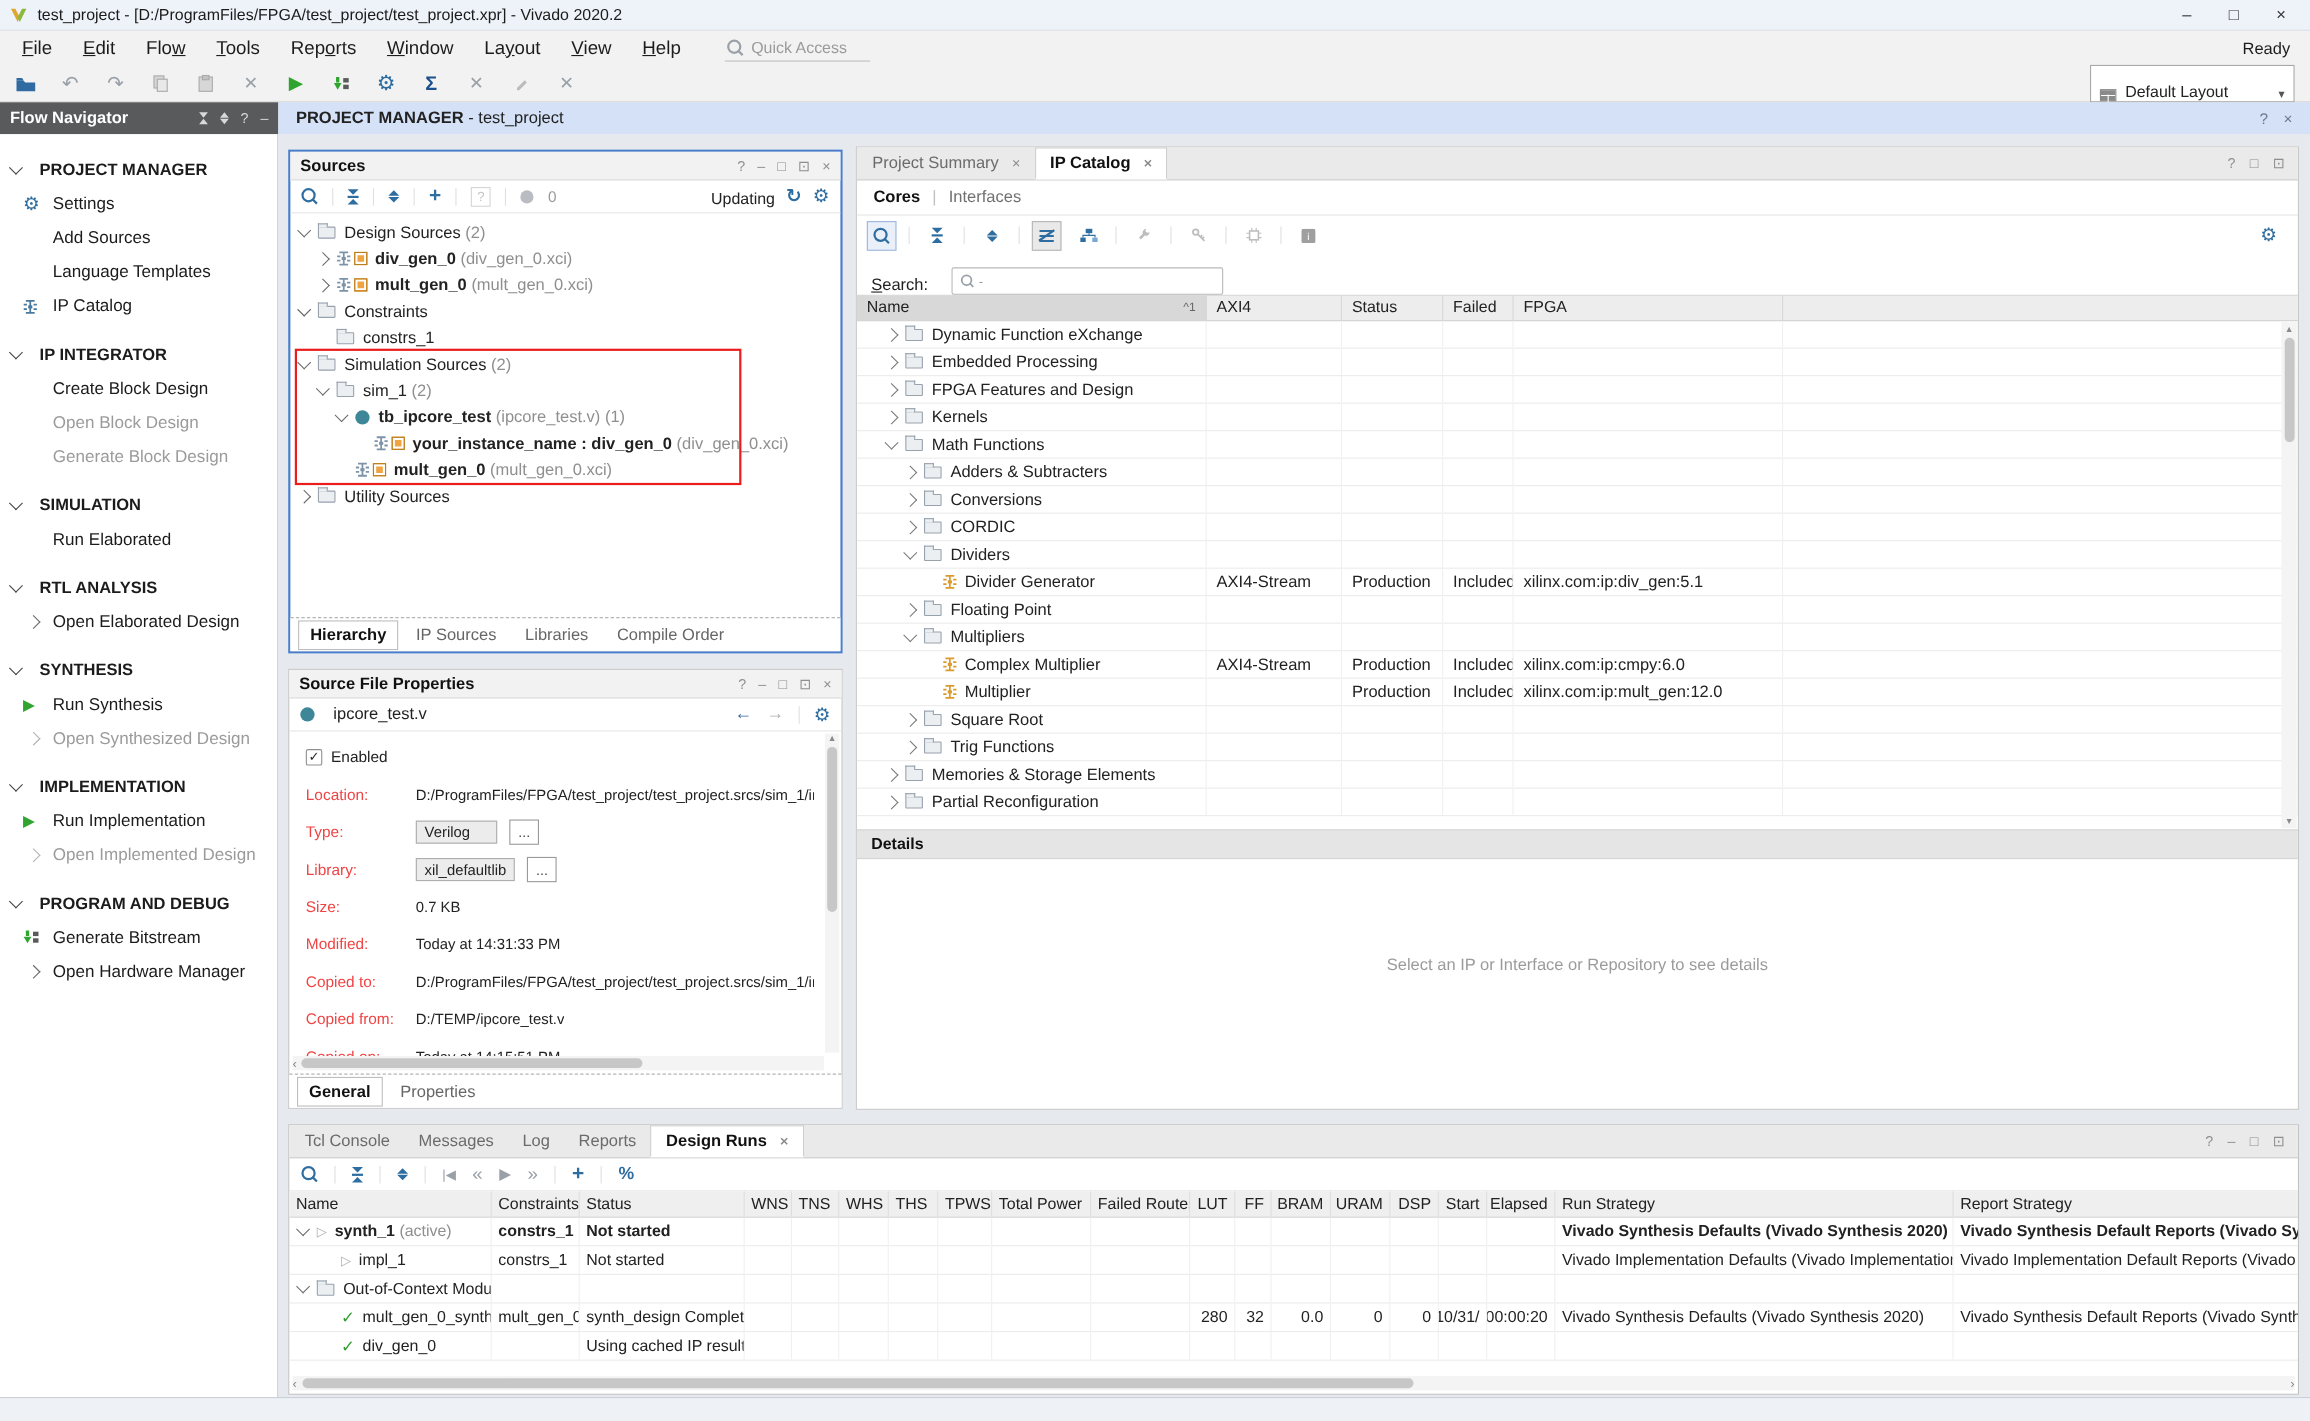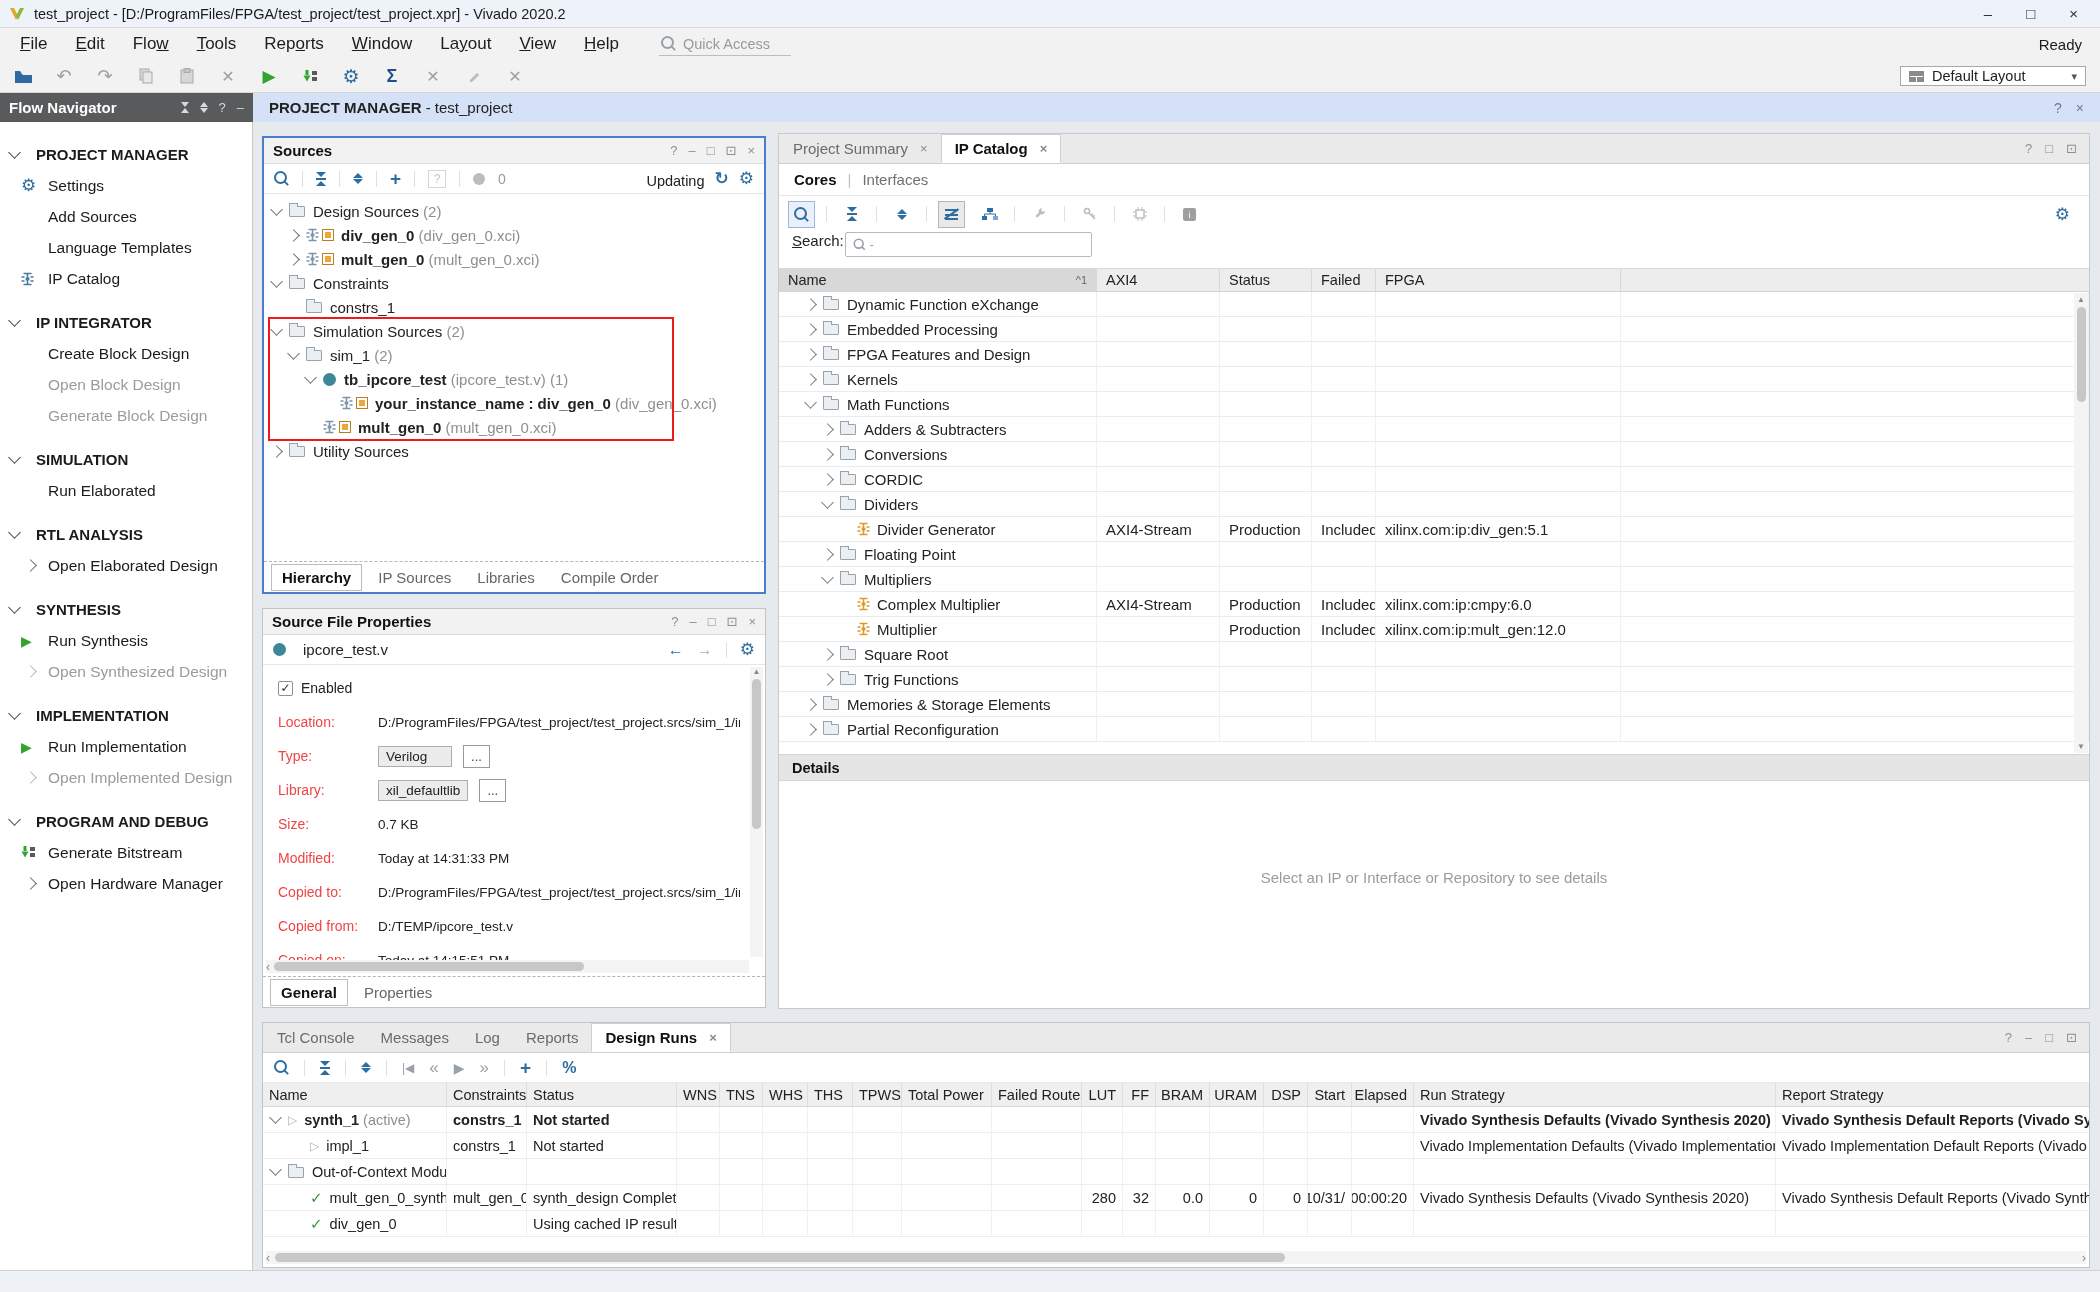--- a/index.html
+++ b/index.html
@@ -40,21 +40,21 @@
 
   
   .menubar{position:absolute;top:28px;left:0;right:0;height:32px;background:#f2f2f2;display:flex;align-items:center;padding-left:6px}
   .menu-item{font-size:17px;padding:0 14px;color:#1c1c1c}
   .qa-wrap{margin-left:26px;display:flex;align-items:center;gap:7px;border-bottom:1px solid #bdbdbd;height:24px;width:132px;padding:0 2px;color:#9a9a9a;font-size:14.5px}
   .ready{margin-left:auto;margin-right:18px;font-size:15px;color:#1c1c1c}
 
   
   .maintoolbar{position:absolute;top:60px;left:0;right:0;height:33px;background:#f2f2f2;border-bottom:1px solid #d7d7d7;display:flex;align-items:center;padding-left:12px;gap:19px}
   .tb-ic{display:inline-flex;align-items:center;justify-content:center;width:22px;height:22px;font-size:16px}
-  .layout-select{margin-left:auto;margin-right:14px;width:186px;height:20px;background:#fff;border:1px solid #a8a8a8;display:flex;align-items:center;gap:8px;padding:0 8px;font-size:14.5px}
+  .layout-select{margin-left:auto;margin-right:14px;width:186px;height:34px;background:#fff;border:1px solid #a8a8a8;display:flex;align-items:flex-end;gap:8px;padding:0 8px;font-size:14.5px}
   .grid-ico{width:15px;height:11px;border:1px solid #8a8a8a;background:linear-gradient(#8a8a8a 0 4px,#fff 4px 5px,#8a8a8a 5px 11px);position:relative}
   .grid-ico::after{content:"";position:absolute;left:6px;top:4px;width:1px;height:7px;background:#fff}
   .layout-select .dd{margin-left:auto;color:#555;font-size:11px}
 
   
   .fn-header{position:absolute;left:0;top:93px;width:253px;height:29px;background:#595a5c;color:#fff;display:flex;align-items:center;padding:0 9px;font-weight:bold;font-size:15px;gap:8px}
   .fnh-icons{margin-left:auto;display:flex;gap:11px;color:#d9d9d9;font-size:13px;font-weight:normal;align-items:center}
   .fnh-icons .t-up,.fnh-icons .t-dn{border-bottom-color:#d9d9d9;border-top-color:#d9d9d9;border-left-width:4px;border-right-width:4px}
   .ctx-bar{position:absolute;left:253px;right:0;top:93px;height:29px;background:#d4e1f6;display:flex;align-items:center;padding:0 16px;font-size:15px}
   .ctx-icons{margin-left:auto;display:flex;gap:14px;color:#6b7b94;font-size:14px}
@@ -120,21 +120,21 @@
   .ctab .x{color:#8a8a8a;font-size:13px}
   .ctab.act{background:#fff;border:1px solid #cfcfcf;border-bottom:1px solid #fff;color:#111;font-weight:bold}
   .ctab-icons{margin-left:auto;display:flex;gap:13px;color:#8f8f8f;font-size:13px;align-items:center;padding-right:12px;align-self:center}
   .cores{height:32px;display:flex;align-items:center;padding:0 15px;gap:11px;font-size:15px;border-bottom:1px solid #e6e6e6}
   .cores .b{font-weight:bold;color:#111}.cores .pipe{color:#c0c0c0}.cores .g{color:#707070}
   .cat-tools{height:36px;display:flex;align-items:center;gap:11px;padding:0 9px}
   .tbtn{min-width:27px;height:27px;display:inline-flex;align-items:center;justify-content:center}
   .tbtn.pressed{border:1px solid #9fb6d9;background:#e9f0fa}
   .tbtn.pressed2{border:1px solid #b5b5b5;background:#e9e9e9}
   .cat-gear{margin-left:auto;padding-right:10px}
-  .cat-search{height:36px;display:flex;align-items:flex-start;padding:0 13px;gap:1px;font-size:15px}
+  .cat-search{height:36px;display:flex;align-items:flex-end;padding:0 13px;gap:21px;font-size:15px}
   .sinput{width:247px;height:25px;border:1px solid #b9b9b9;border-radius:2px;display:flex;align-items:center;padding:0 6px;color:#9a9a9a;gap:3px;font-size:12px}
   .chead{height:24px;display:flex;background:#ededed;border-top:1px solid #d9d9d9;border-bottom:1px solid #d2d2d2;font-size:14.5px;color:#222}
   .hc{display:flex;align-items:center;padding:0 9px;border-right:1px solid #d8d8d8}
   .cw-name{width:318px}.cw-axi{width:123px}.cw-status{width:92px}.cw-lic{width:64px}.cw-vlnv{width:245px}.cw-fill{flex:1;border-right:none}
   .hc.cw-name{background:#d8d8d8;justify-content:space-between}
   .sort{color:#666;font-size:11px}
   .crows{}
   .crow{height:25px;display:flex;border-bottom:1px solid #ebebeb;font-size:15px}
   .cc{display:flex;align-items:center;padding:0 9px;border-right:1px solid #f0f0f0;overflow:hidden;white-space:nowrap}
   .crow .chev{border-color:#7b7b7b}

